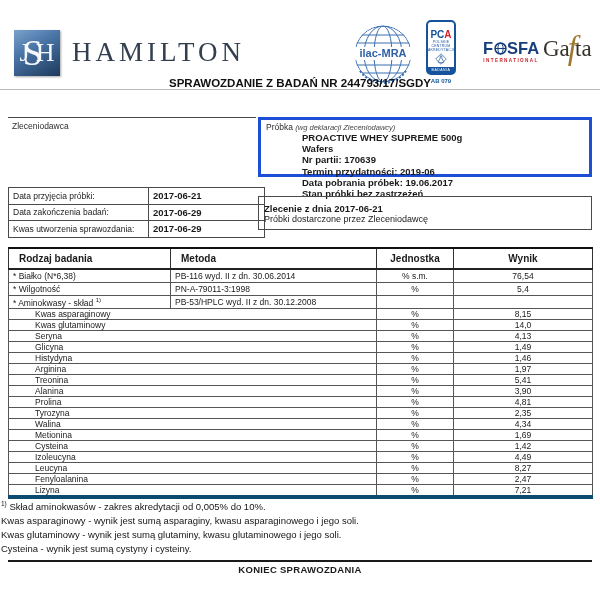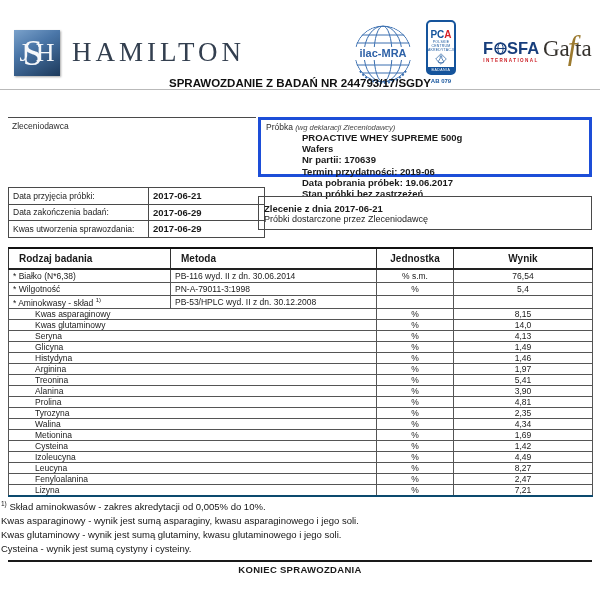--- a/index.html
+++ b/index.html
@@ -81,21 +81,21 @@
     height:19px;font-size:10px;text-align:left;padding:0 10px;background:#fff;
   }
   .results th.center{text-align:center;}
   .results td{
     border:1px solid #555;font-size:8.5px;padding:0 4px;overflow:hidden;white-space:nowrap;
   }
   .results .main-row td{height:12px;}
   .results .amino-row td{height:10px;}
   .results td.c-unit,.results td.c-result{text-align:center;padding:0 2px;}
   .results td.amino{padding-left:26px;}
-  .results tbody:last-child tr:last-child td{border-bottom:2px solid #0c4a6e;}
+  .results tbody:last-child tr:last-child td{border-bottom:4px solid #0c4a6e;}
   .results sup{font-size:6px;}
 
   
   .footnotes{left:1px;top:497px;width:590px;font-size:9.5px;line-height:13.8px;color:#151515;}
   .footnotes sup{font-size:6.5px;}
   .end-rule{left:8px;top:560px;width:584px;height:2px;background:#1a1a1a;}
   .end-text{left:0;top:564px;width:600px;text-align:center;font-size:9.5px;font-weight:bold;letter-spacing:.3px;}
 </style>
 </head>
 <body>

